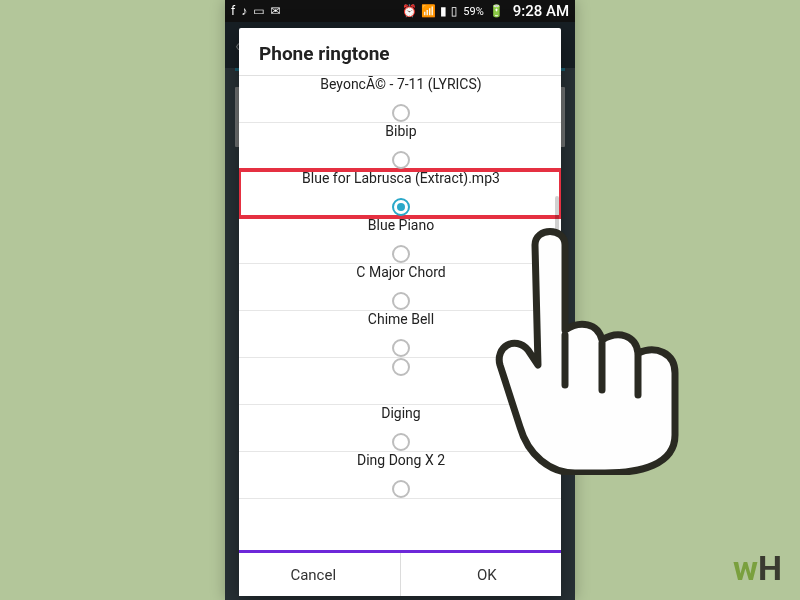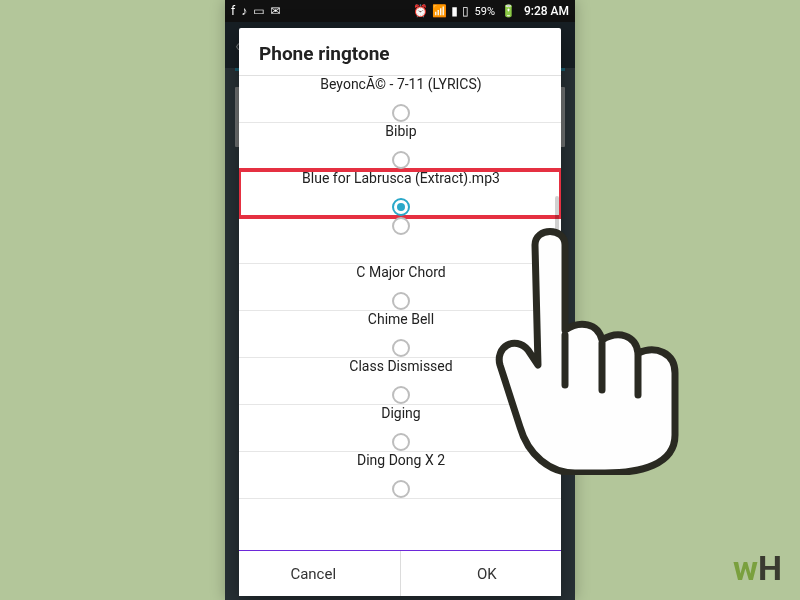--- a/index.html
+++ b/index.html
@@ -24,21 +24,21 @@
   align-items: center;
   color: #fff;
   font-size: 11px;
   padding: 0 6px;
 }
 .status-icons-left { display: flex; gap: 6px; }
 .status-icons-left span, .status-icons-right span.ic { font-size: 12px; line-height: 1; }
 .status-spacer { flex: 1; }
 .status-icons-right { display: flex; align-items: center; gap: 4px; }
 .battery-pct { font-size: 11px; margin: 0 2px; }
-.clock { font-size: 12px; font-weight: 500; margin-left: 4px; }
+.clock { font-size: 15px; font-weight: 500; margin-left: 4px; }
 
 
 .backdrop {
   position: absolute;
   top: 22px; left: 0; right: 0; bottom: 0;
   background: #4a5a63;
 }
 .backdrop .hdr {
   height: 46px;
   background: #2b3a42;
@@ -125,21 +125,21 @@
   border-radius: 50%;
 }
 
 .row.highlight-frame {
   outline: 4px solid #e53041;
   outline-offset: -2px;
 }
 
 .buttons {
   display: flex;
-  border-top: 1px solid #6d28d9;
+  border-top: 3px solid #6d28d9;
   height: 46px;
   gap: 12px;
 }
 .buttons button {
   flex: 1;
   border: none;
   background: #fff;
   font-size: 15px;
   color: #333;
   cursor: pointer;
@@ -231,32 +231,32 @@
         </div>
         <div class="row">
           <span class="label">Bibip</span>
           <span class="radio"></span>
         </div>
         <div class="row highlight-frame">
           <span class="label">Blue for Labrusca (Extract).mp3</span>
           <span class="radio selected"></span>
         </div>
         <div class="row">
+          <span class="label">Blue Piano</span>
           <span class="radio"></span>
         </div>
         <div class="row">
           <span class="label">C Major Chord</span>
           <span class="radio"></span>
         </div>
         <div class="row">
           <span class="label">Chime Bell</span>
           <span class="radio"></span>
         </div>
         <div class="row">
-          <span class="label">Class Dismissed</span>
           <span class="radio"></span>
         </div>
         <div class="row">
           <span class="label">Diging</span>
           <span class="radio"></span>
         </div>
         <div class="row">
           <span class="label">Ding Dong X 2</span>
           <span class="radio"></span>
         </div>

